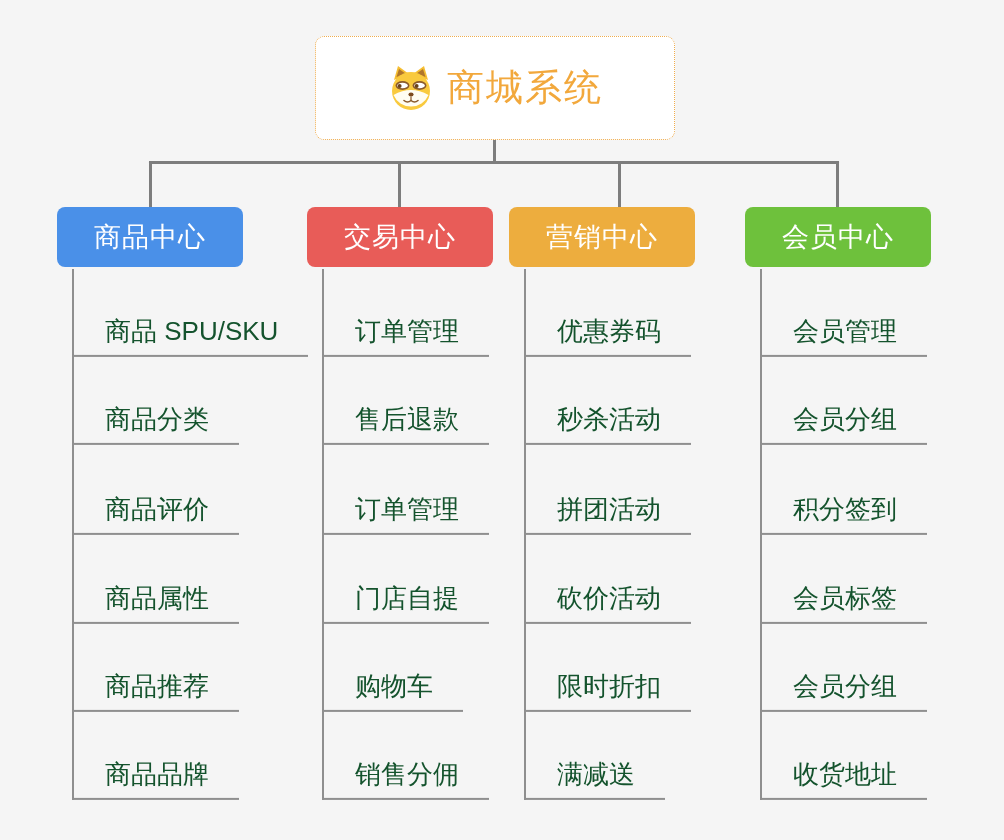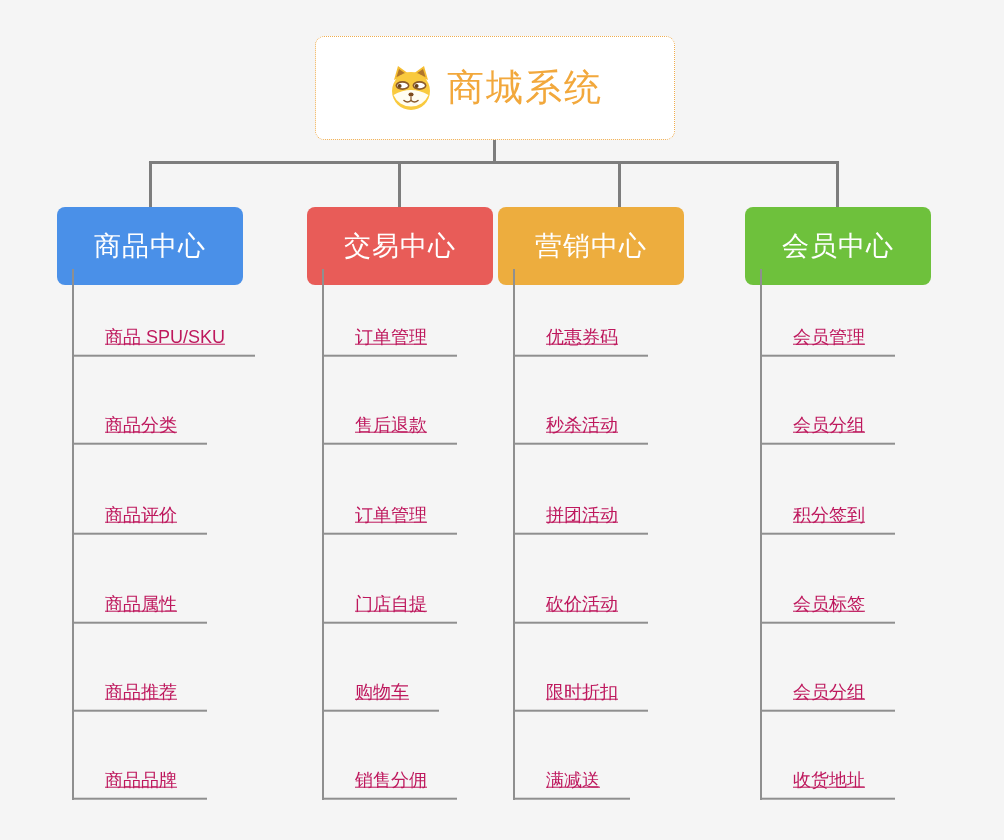--- a/index.html
+++ b/index.html
@@ -31,40 +31,39 @@
   .root-stub{left:493px;top:140px;height:24px;}
   .top-bar{left:149px;top:161px;width:690px;}
   .drop0{left:149px;top:161px;height:46px;}
   .drop1{left:398px;top:161px;height:46px;}
   .drop2{left:618px;top:161px;height:46px;}
   .drop3{left:836px;top:161px;height:46px;}
   
   .branch{position:absolute;top:207px;width:260px;height:633px;}
   .b0{left:57px;}
   .b1{left:307px;}
-  .b2{left:498px;}
+  .b2{left:509px;}
   .b3{left:745px;}
   .branch-header{
-    width:186px;height:78px;border-radius:8px;
+    width:186px;height:60px;border-radius:8px;
     color:#ffffff;font-size:27px;letter-spacing:1px;
     display:flex;align-items:center;justify-content:center;
     cursor:pointer;
   }
   .trunk{
     position:absolute;left:15px;top:62px;width:2px;height:531px;
     background:#8f8f8f;
   }
   .item{
     position:absolute;left:15px;transform:translateY(-100%);
     white-space:nowrap;
-    font-size:18px;color:#be185d;line-height:1.35;
+    font-size:26px;color:#14532d;line-height:1.35;
     padding:0 30px 6px 33px;
     border-bottom:2px solid #8f8f8f;
     cursor:pointer;
-    text-decoration:underline;
   }
   .r0{top:150px;} .r1{top:238px;} .r2{top:328px;}
   .r3{top:417px;} .r4{top:505px;} .r5{top:593px;}
 </style>
 </head>
 <body>
 
 <div class="conn v root-stub"></div>
 <div class="conn h top-bar"></div>
 <div class="conn v drop0"></div>

